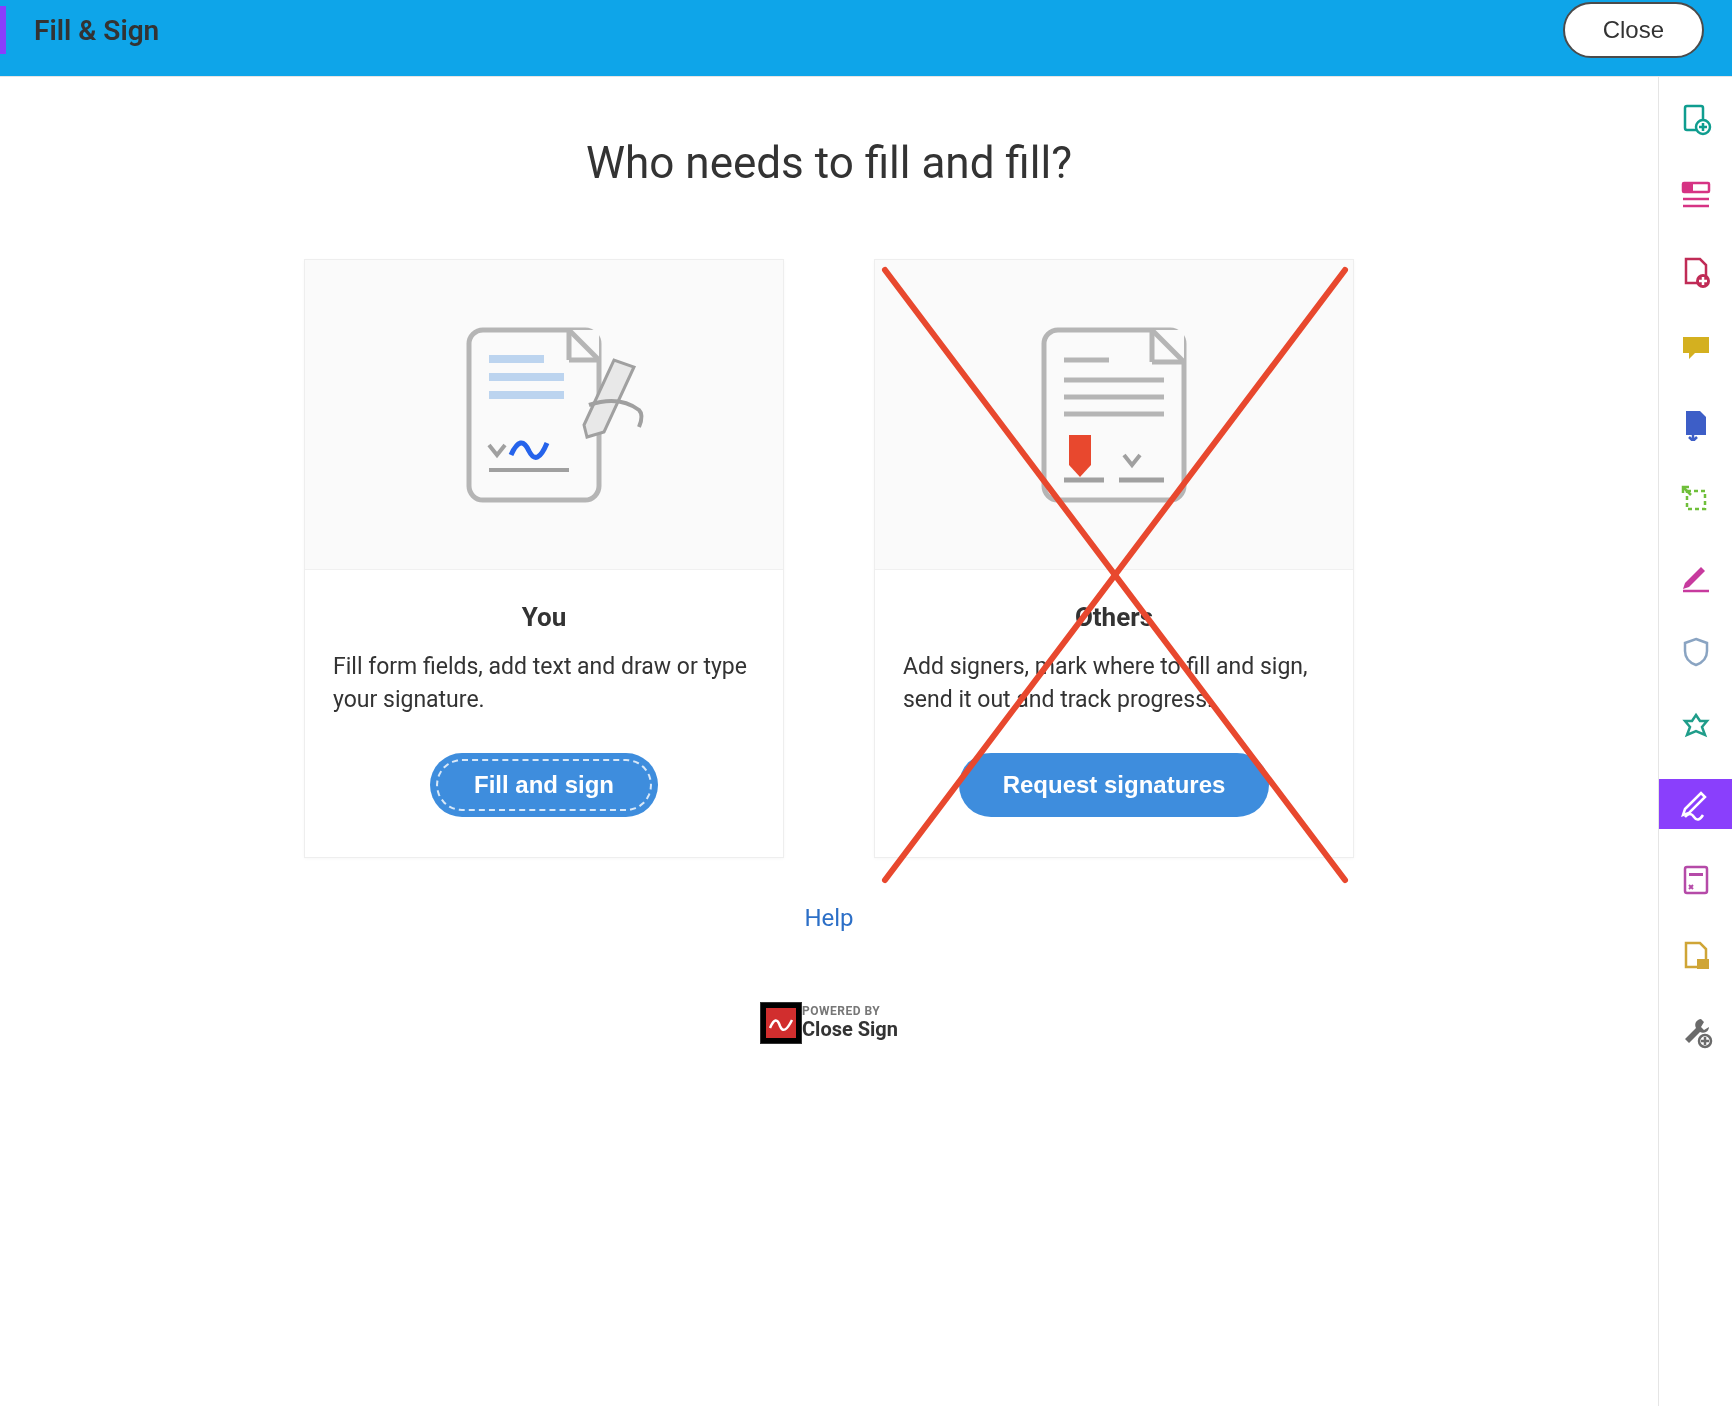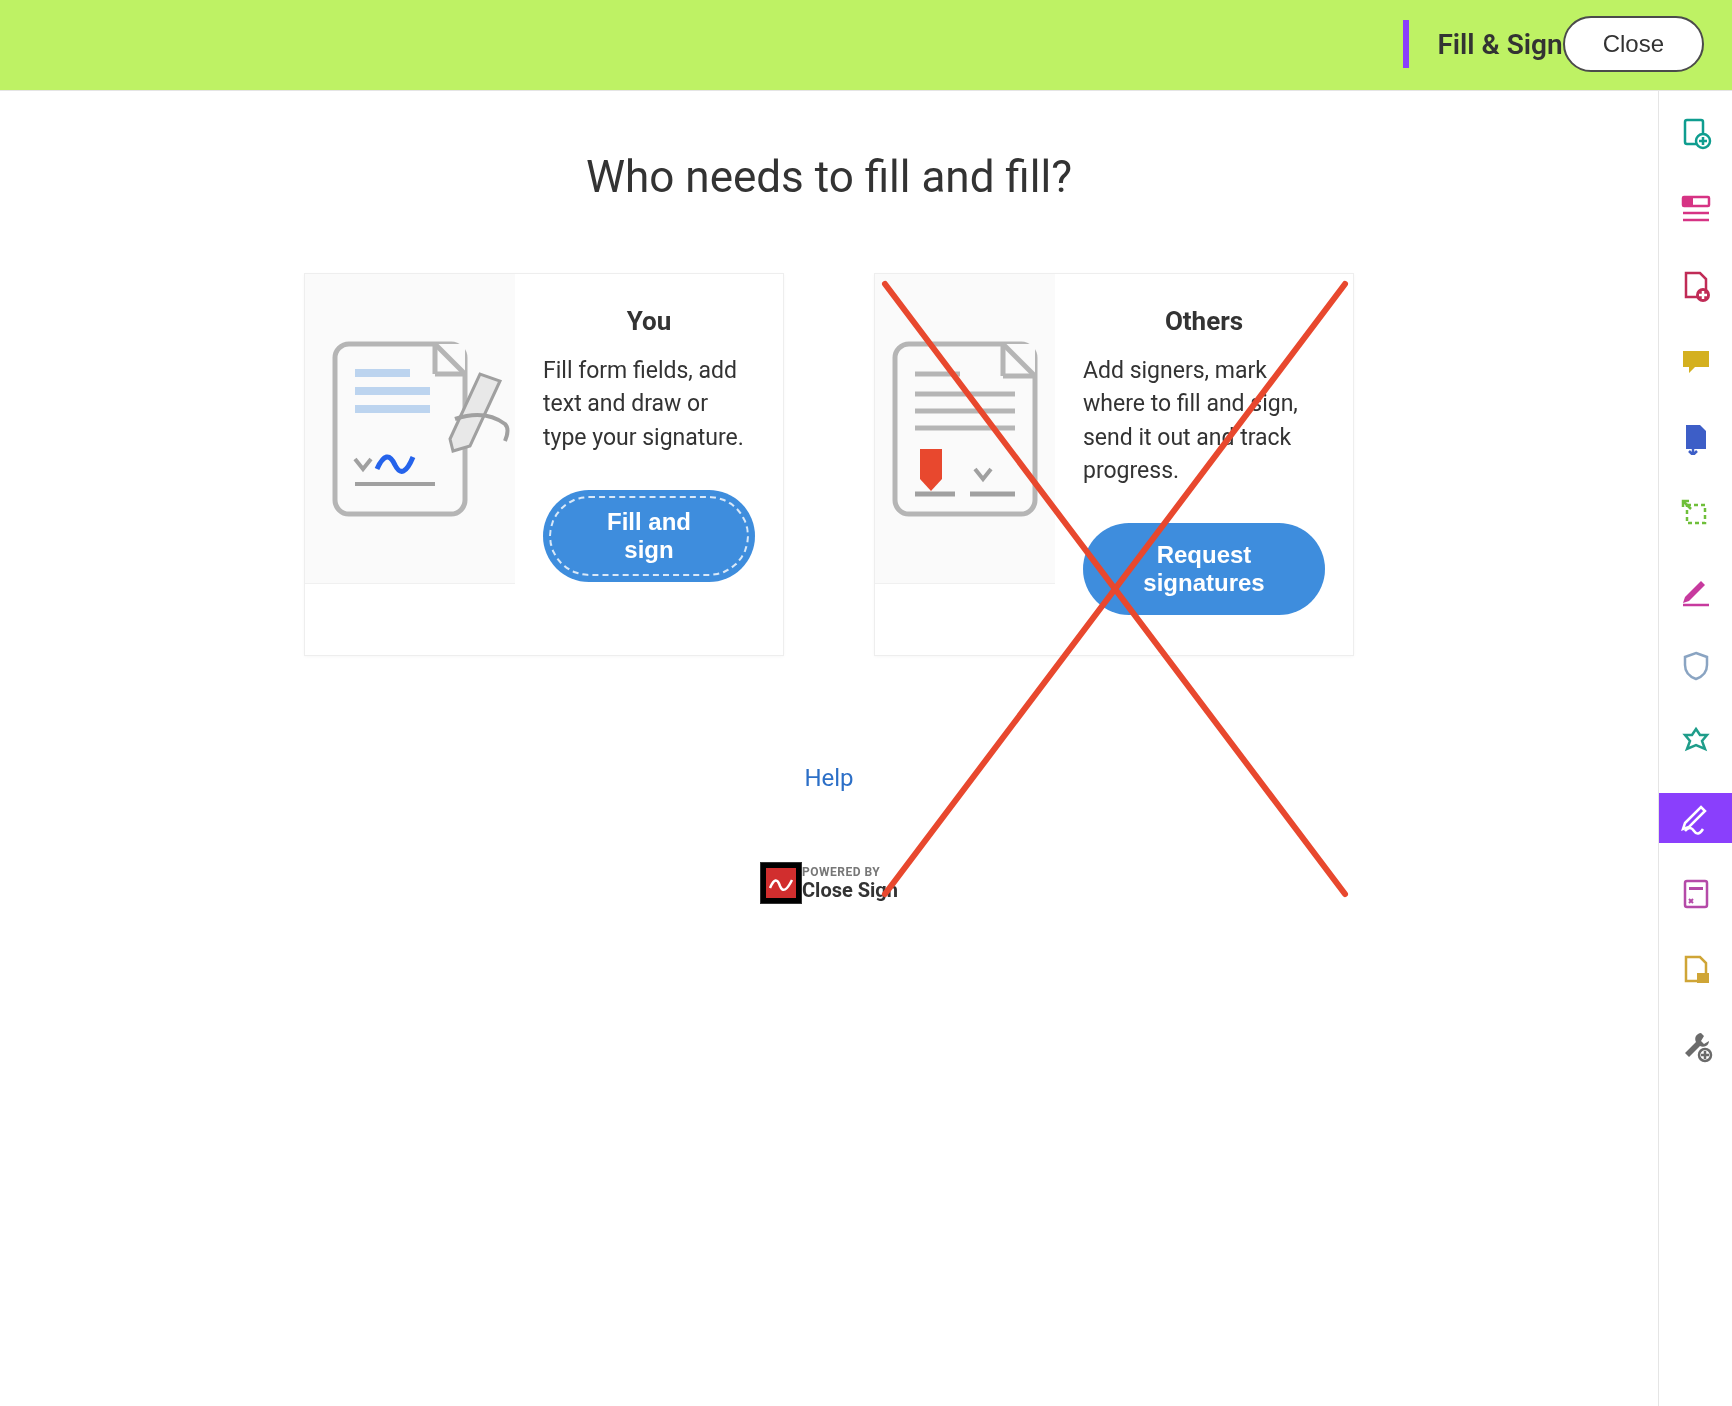--- a/index.html
+++ b/index.html
@@ -11,24 +11,24 @@
     }
     .app {
       display: flex;
       flex-direction: column;
       height: 100vh;
       width: 100vw;
     }
     .header {
       display: flex;
       align-items: center;
-      justify-content: flex-end;
-      padding: 16px 28px 18px 0;
+      justify-content: space-between;
+      padding: 2px 28px 18px 0;
       border-bottom: 1px solid #e5e5e5;
-      background: #bef264;
+      background: #0ea5e9;
       position: relative;
     }
     .header-left {
       display: flex;
       align-items: center;
     }
     .header-accent {
       width: 6px;
       height: 48px;
       background: #8a3ffc;
@@ -77,21 +77,21 @@
     .cards {
       display: flex;
       gap: 90px;
       position: relative;
     }
     .card {
       width: 480px;
       border: 1px solid #eee;
       background: #fff;
       display: flex;
-      flex-direction: row;
+      flex-direction: column;
       box-shadow: 0 1px 3px rgba(0,0,0,0.03);
     }
     .card-illus {
       height: 310px;
       background: #fafafa;
       display: flex;
       align-items: center;
       justify-content: center;
       border-bottom: 1px solid #f0f0f0;
     }
@@ -122,21 +122,21 @@
       font-size: 24px;
       font-weight: 600;
       cursor: pointer;
       position: relative;
     }
     .action-btn.primary {
       outline: 2px dashed rgba(255,255,255,0.8);
       outline-offset: -8px;
     }
     .help-link {
-      margin-top: 108px;
+      margin-top: 46px;
       color: #2c6fc7;
       font-size: 24px;
       text-decoration: none;
       cursor: pointer;
     }
     .footer {
       margin-top: 70px;
       display: flex;
       align-items: center;
       font-weight: bold;

